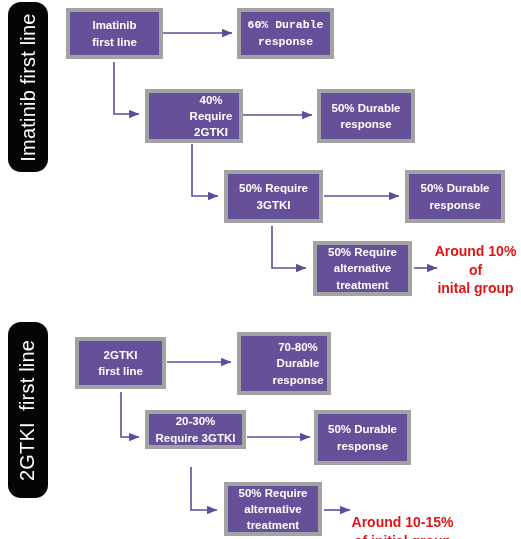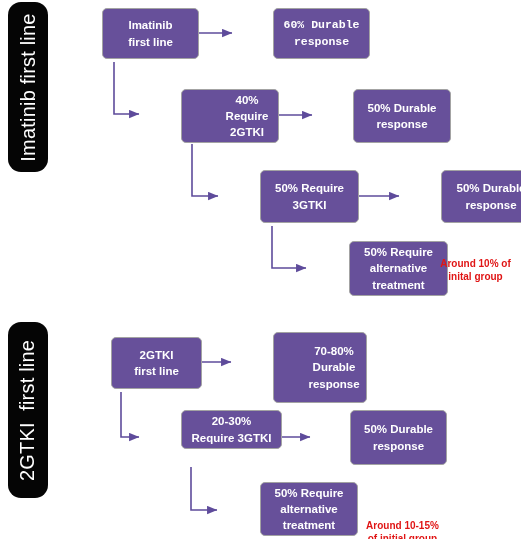--- a/index.html
+++ b/index.html
@@ -32,39 +32,38 @@
   }
   .panel-label .vtext {
     transform: rotate(-90deg);
     transform-origin: center center;
     white-space: pre;
     display: block;
   }
   .node {
     position: absolute;
     background: #67509a;
-    border: 1px solid #a3a3a3;
-    border-radius: 5px;
+    border: 4px solid #a3a3a3;
+    border-radius: 0;
     color: #ffffff;
     font-size: 11.5px;
     font-weight: bold;
     line-height: 1.42;
     text-align: center;
     display: flex;
     align-items: center;
     justify-content: center;
     padding: 0 4px;
     box-sizing: border-box;
     white-space: pre-line;
-    margin-left: 36px;
   }
   .endlabel {
     position: absolute;
     color: #e01515;
-    font-size: 10px;
+    font-size: 14px;
     font-weight: bold;
     line-height: 1.35;
     text-align: center;
     white-space: pre-line;
     display: flex;
     align-items: center;
     justify-content: center;
   }
   svg.arrows {
     position: absolute;
@@ -149,21 +148,21 @@
   <div class="node" style="left:313px; top:241px; width:99px; height:55px;">50% Require
 alternative
 treatment</div>
 
   <div class="endlabel" style="left:430px; top:253px; width:91px; height:34px;">Around 10% of
 inital group</div>
 
   <div class="node" style="left:75px; top:337px; width:91px; height:52px;">2GTKI
 first line</div>
 
-  <div class="node" style="left:237px; top:332px; width:94px; height:71px;padding-left:32px;">70-80%
+  <div class="node" style="left:237px; top:332px; width:94px; height:63px;padding-left:32px;">70-80%
 Durable
 response</div>
 
   <div class="node" style="left:145px; top:410px; width:101px; height:39px;">20-30%
 Require 3GTKI</div>
 
   <div class="node" style="left:314px; top:410px; width:97px; height:55px;">50% Durable
 response</div>
 
   <div class="node" style="left:224px; top:482px; width:98px; height:54px;">50% Require

